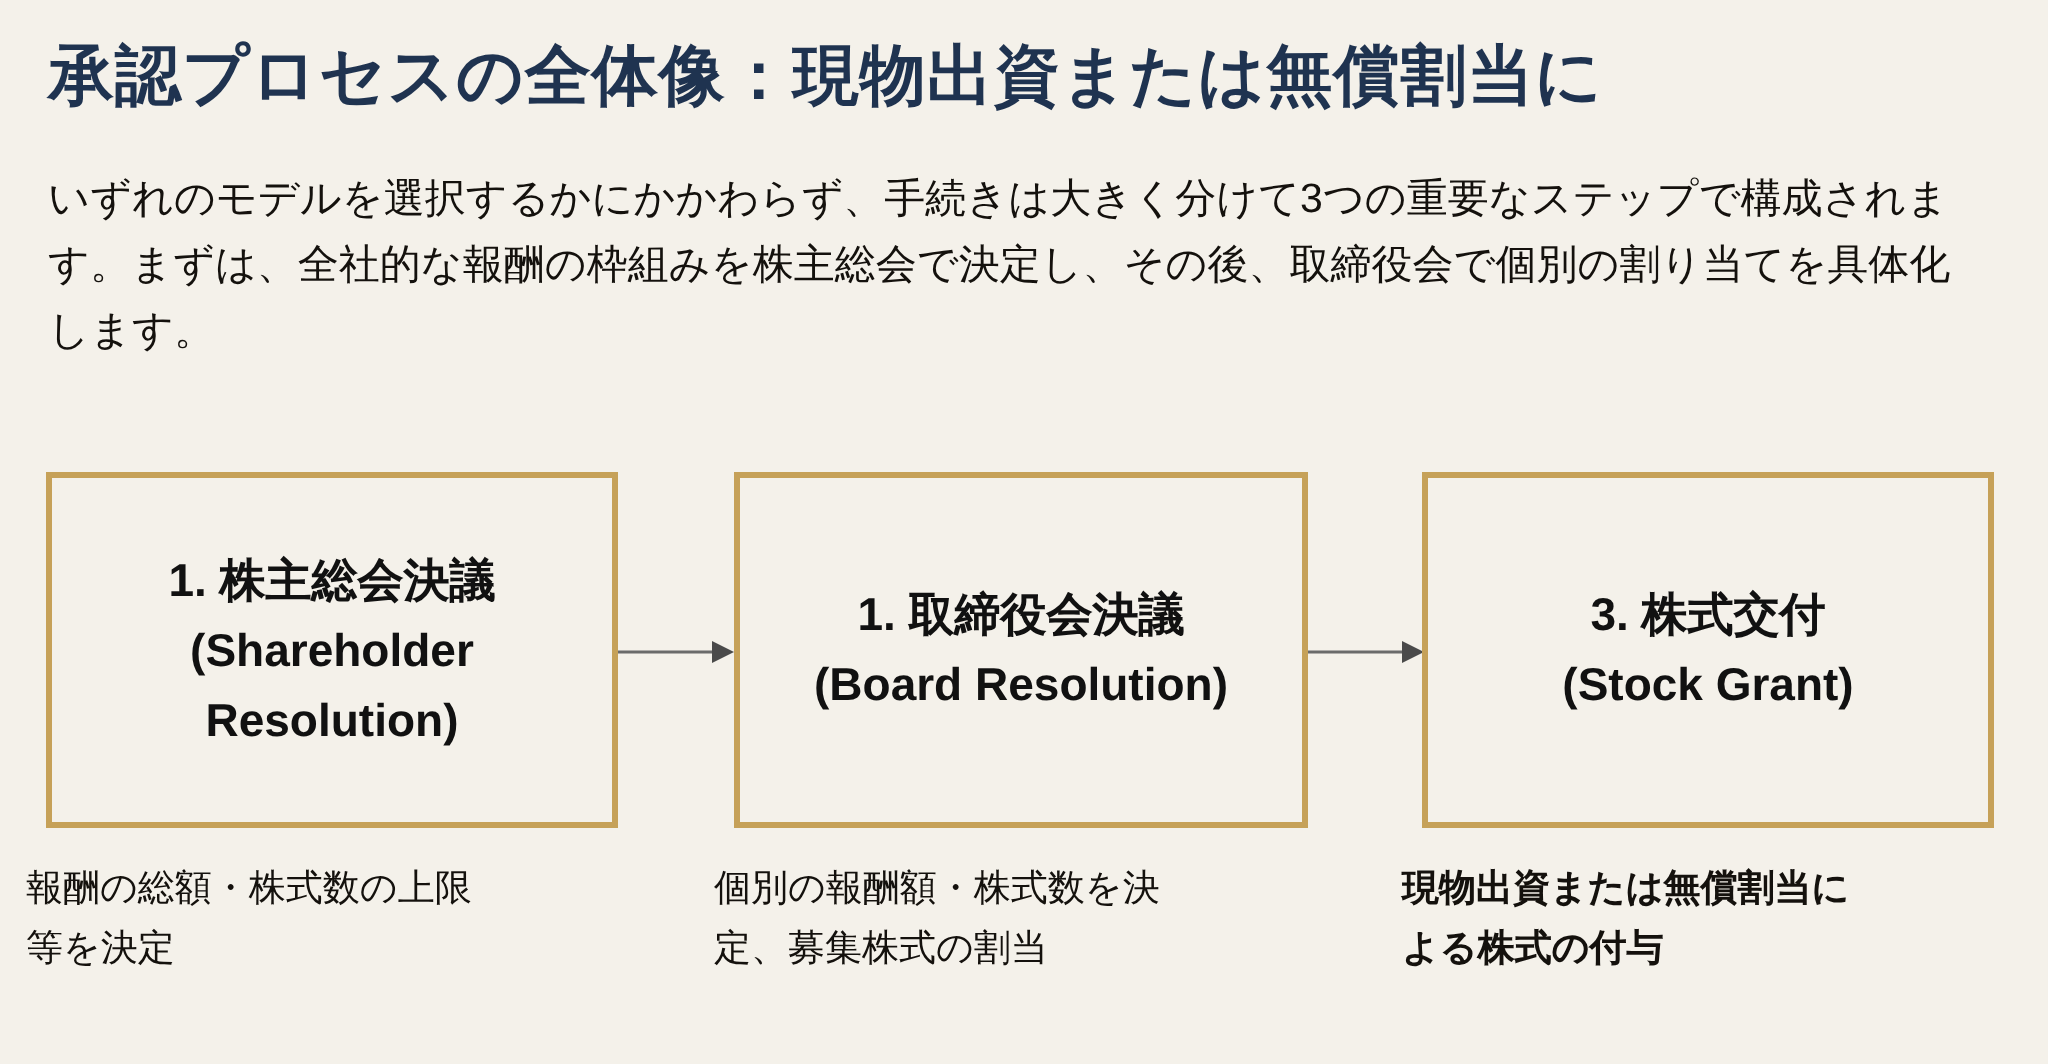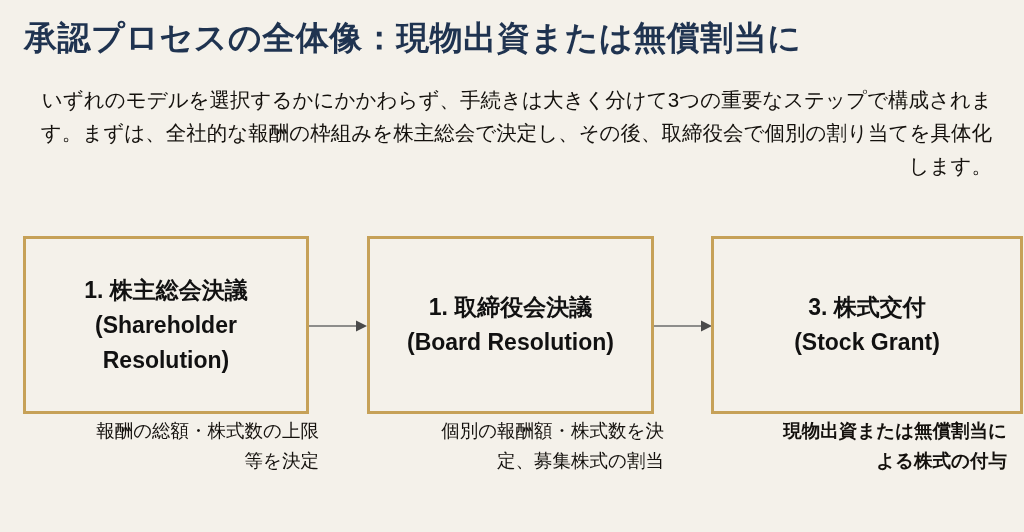--- a/index.html
+++ b/index.html
@@ -40,21 +40,21 @@
 
   
   .lead-paragraph {
     position: absolute;
     left: 24px;
     top: 83px;
     width: 968px;
     font-size: 20.5px;
     line-height: 33px;
     color: #14110d;
-    text-align: right;
+    text-align: left;
   }
 
   
   .flow {
     position: absolute;
     left: 0;
     top: 236px;
     width: 1024px;
     height: 178px;
   }
@@ -76,40 +76,40 @@
     font-size: 23px;
     line-height: 35px;
     font-weight: bold;
     color: #111;
     padding: 0 8px;
     white-space: pre-line;
   }
 
   #box-1 { left: 23px;  width: 286px; }
   #box-2 { left: 367px; width: 287px; }
-  #box-3 { left: 711px; width: 312px; }
+  #box-3 { left: 711px; width: 286px; }
 
   
   .arrow {
     position: absolute;
     top: 82px;
     height: 16px;
     width: 58px;
   }
   #arrow-1 { left: 309px; }
   #arrow-2 { left: 654px; }
 
   
   .caption {
     position: absolute;
-    top: 416px;
+    top: 429px;
     font-size: 18.5px;
     line-height: 30px;
     color: #14110d;
-    text-align: right;
+    text-align: left;
     white-space: pre-line;
   }
   #caption-1 { left: 13px;  width: 306px; }
   #caption-2 { left: 357px; width: 307px; }
   #caption-3 { left: 701px; width: 306px; font-weight: bold; }
 </style>
 </head>
 <body>
 
 <div class="slide">

